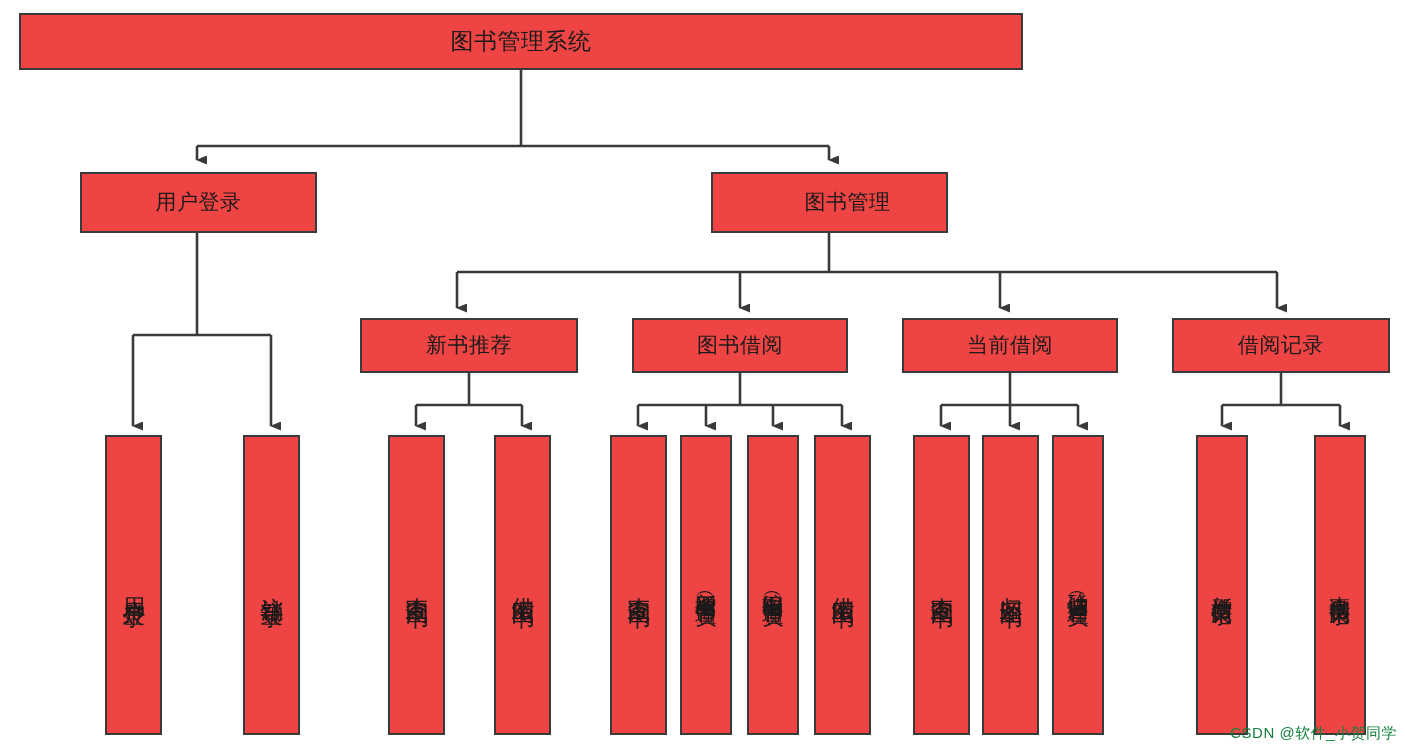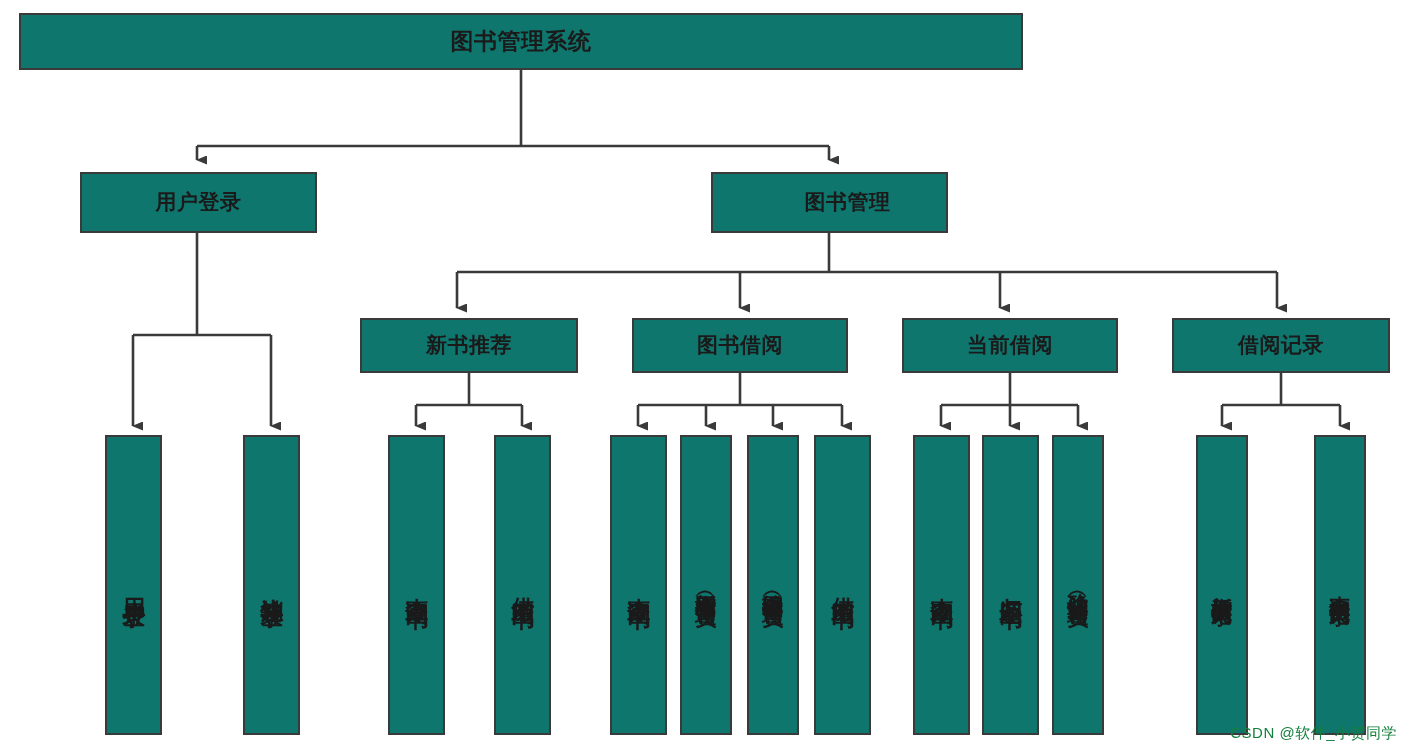--- a/index.html
+++ b/index.html
@@ -22,28 +22,27 @@
     position: absolute;
     left: 0;
     top: 0;
     width: 1405px;
     height: 747px;
     pointer-events: none;
   }
   .node {
     position: absolute;
     box-sizing: border-box;
-    background: #0f766e;
+    background: #ef4444;
     border: 2px solid #3a3a3a;
     display: flex;
     align-items: center;
     justify-content: center;
     color: #1a1a1a;
     z-index: 2;
-    font-weight: bold;
   }
   .node-label {
     display: block;
     text-align: center;
     line-height: 1.18;
     white-space: nowrap;
   }
   
   .node.horiz .node-label {
     font-size: 21px;

